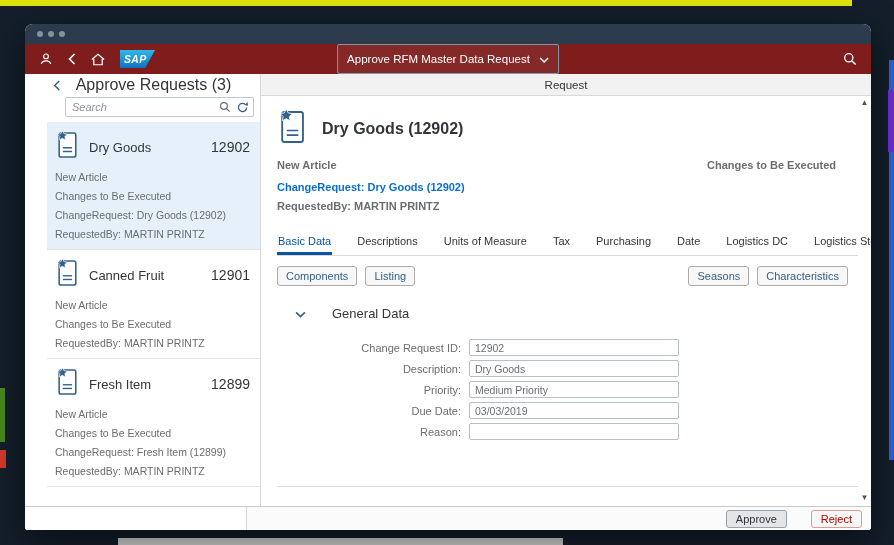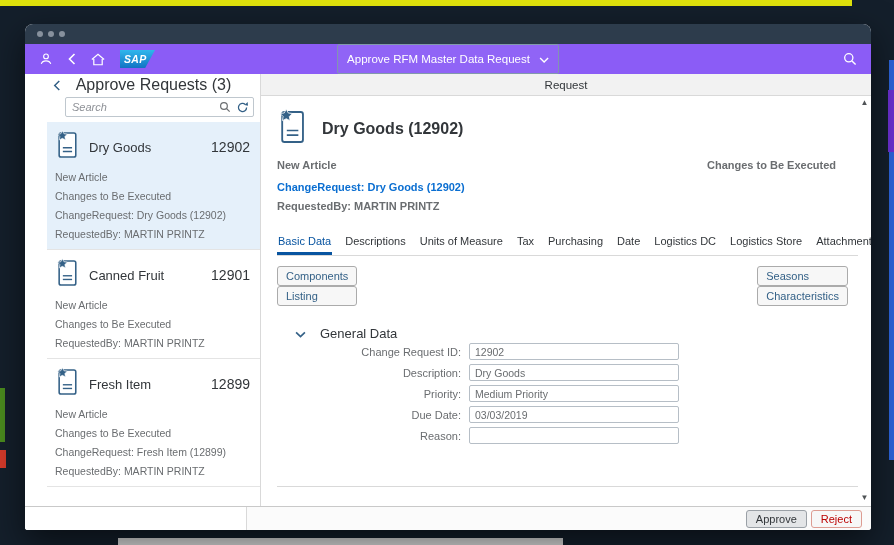--- a/index.html
+++ b/index.html
@@ -21,21 +21,21 @@
     box-shadow: 0 12px 34px rgba(0,0,0,.55);
   }
   .titlebar {
     flex: 0 0 20px; background: #2d3c4c; display: flex; align-items: center;
     padding-left: 12px; gap: 5px;
   }
   .dot { width: 6px; height: 6px; border-radius: 50%; background: #87919d; }
 
   
   .shell {
-    flex: 0 0 30px; background: #8b5cf6; color: #fff;
+    flex: 0 0 30px; background: #7f1d1d; color: #fff;
     display: flex; align-items: center; padding: 0 14px; position: relative;
   }
   .shell-left { display: flex; align-items: center; gap: 15px; }
   .shell-icon { display: flex; align-items: center; cursor: pointer; }
   .sap-logo {
     width: 35px; height: 18px; display: flex; align-items: center; padding-left: 4px;
     background: linear-gradient(#2fb7ec, #1273c4);
     clip-path: polygon(0 0, 100% 0, 72% 100%, 0 100%);
     color: #fff; font-size: 10.5px; font-weight: bold; font-style: italic; letter-spacing: .3px;
   }
@@ -89,60 +89,60 @@
   .detail-main { flex: 1; min-width: 0; display: flex; flex-direction: column; padding-left: 16px; }
   .obj-header { padding: 12px 10px 0 0; font-weight: bold; }
   .obj-row { display: flex; align-items: center; gap: 15px; }
   .obj-title { font-size: 16px; color: #32363a; }
   .obj-attrs { display: flex; margin-top: 9px; font-size: 11px; color: #6a6d70; padding-right: 12px; }
   .obj-attrs .right { margin-left: auto; }
   .obj-link { margin-top: 10px; font-size: 11px; color: #0a6ed1; cursor: pointer; }
   .obj-requested { margin-top: 7px; font-size: 11px; color: #6a6d70; }
 
   .tabs {
-    margin-top: 17px; display: flex; align-items: flex-end; gap: 12px;
+    margin-top: 17px; display: flex; align-items: flex-end; gap: 24px;
     border-bottom: 1px solid #d9d9d9; padding-right: 6px; white-space: nowrap;
   }
   .tab { font-size: 11px; color: #32363a; padding: 6px 1px 8px; cursor: pointer; }
   .tab.selected { color: #0854a0; padding-bottom: 5px; border-bottom: 3px solid #0854a0; }
 
   .toolbar { margin-top: 10px; display: flex; align-items: center; padding-right: 10px; }
-  .btn-group { display: flex; gap: 0; flex-direction: column; }
+  .btn-group { display: flex; gap: 8px; }
   .btn-group.right { margin-left: auto; }
   .ui-btn {
     height: 20px; padding: 0 8px; display: flex; align-items: center;
     background: #f7f7f7; border: 1px solid #ababab; border-radius: 3px;
     font-size: 11px; color: #346187; cursor: pointer; white-space: nowrap;
   }
 
-  .section-h { margin-top: 18px; padding-left: 18px; display: flex; align-items: center; gap: 14px; cursor: pointer; }
+  .section-h { margin-top: 18px; padding-left: 18px; display: flex; align-items: center; gap: 26px; cursor: pointer; }
   .section-title { font-size: 13px; color: #32363a; }
 
-  .form { margin-top: 1px; }
+  .form { margin-top: 17px; }
   .frow { display: flex; align-items: center; margin-bottom: 4px; }
   .flabel { width: 192px; text-align: right; padding-right: 8px; font-size: 11px; color: #6a6d70; white-space: nowrap; }
   .finput {
     width: 210px; height: 17px; border: 1px solid #b6bec6; border-radius: 2px;
     font-size: 10.5px; font-family: "Liberation Sans", sans-serif;
     color: #6a6d70; padding: 0 5px; background: #fff; outline: none;
   }
   .flex-spacer { flex: 1; }
   .bottom-divider { border-top: 1px solid #d9d9d9; }
   .bottom-gap { height: 19px; }
 
   .scrollbar {
     flex: 0 0 13px; display: flex; flex-direction: column; align-items: center;
     justify-content: space-between; padding: 3px 0 4px;
   }
   .scroll-arrow { font-size: 8px; color: #4f5356; cursor: pointer; line-height: 1; }
 
   
   .footer { flex: 0 0 24px; border-top: 1px solid #c9c9c9; display: flex; background: #fbfbfb; }
   .footer-left { flex: 0 0 222px; border-right: 1px solid #d9d9d9; background: #fff; }
-  .footer-right { flex: 1; display: flex; align-items: center; justify-content: flex-end; gap: 4px; padding-right: 9px; }
+  .footer-right { flex: 1; display: flex; align-items: center; justify-content: flex-end; gap: 24px; padding-right: 9px; }
   .approve-btn {
     height: 18px; padding: 0 9px; display: flex; align-items: center;
     background: #e3e5e7; border: 1px solid #9aa0a6; border-radius: 3px;
     font-size: 11px; color: #32363a; cursor: pointer;
   }
   .reject-btn {
     height: 18px; padding: 0 9px; display: flex; align-items: center;
     background: #f7f7f7; border: 1px solid #dd9c92; border-radius: 3px;
     font-size: 11px; color: #bb0000; cursor: pointer;
   }

